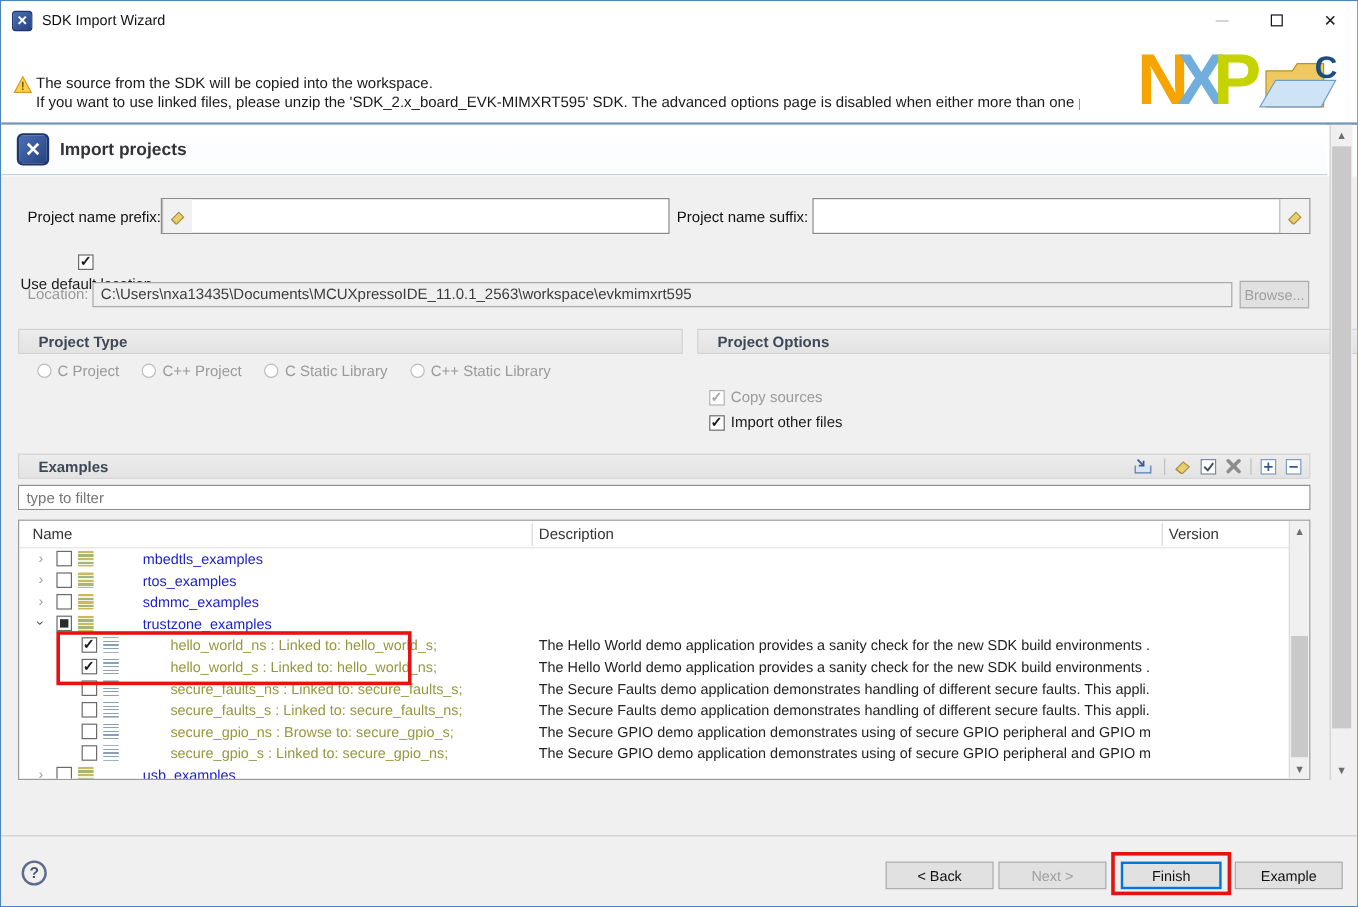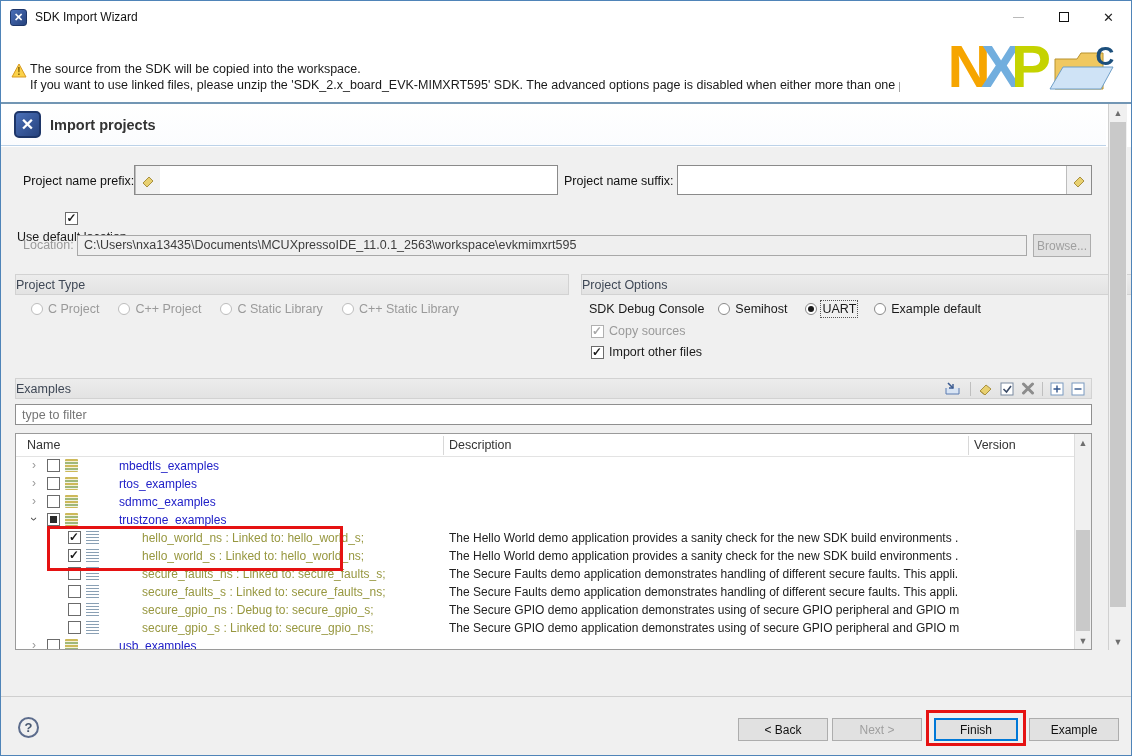--- a/index.html
+++ b/index.html
@@ -42,21 +42,21 @@
   .field input { flex:1; border:0; outline:none; padding:0 6px; font:13px "Liberation Sans",sans-serif; color:#111; background:transparent; }
   .erase-btn { width:25px; height:28px; background:#f1f1f1; border-left:1px solid #bdbdbd; display:flex; align-items:center; justify-content:center; }
   .chk { width:13px; height:13px; background:#fff; border:1px solid #6b6b6b; position:relative; display:inline-block; flex:none; }
   .chk.checked::before { content:"✓"; position:absolute; left:0px; top:-2px; font-size:12px; font-weight:bold; color:#1a1a1a; }
   .chk.checked.disabled { border-color:#b0b0b0; }
   .chk.checked.disabled::before { color:#a8a8a8; }
   .chk.partial::before { content:""; position:absolute; left:2px; top:2px; width:7px; height:7px; background:#2b2b2b; }
   .loc-input { position:absolute; background:#efefef; border:1px solid #a8a8a8; color:#3d3d3d; padding:2px 6px; height:21px; white-space:nowrap; overflow:hidden; }
   .btn { background:#e1e1e1; border:1px solid #adadad; font:12px "Liberation Sans",sans-serif; color:#111; display:flex; align-items:center; justify-content:center; }
   .btn.disabled { color:#9f9f9f; }
-  .group-hd { position:absolute; height:21px; background:linear-gradient(#ececec,#e3e3e3); border:1px solid #d2d2d2; display:flex; align-items:center; padding-left:0; font-weight:normal; color:#3f4856; }
+  .group-hd { position:absolute; height:21px; background:linear-gradient(#ececec,#e3e3e3); border:1px solid #d2d2d2; display:flex; align-items:center; padding-left:16px; font-weight:bold; color:#3f4856; }
   .radio { width:12px; height:12px; border:1px solid #8a8a8a; border-radius:50%; background:#fff; position:relative; display:inline-block; flex:none; }
   .radio.sel::after { content:""; position:absolute; left:2px; top:2px; width:6px; height:6px; background:#1a1a1a; border-radius:50%; }
   .radio.disabled { border-color:#bdbdbd; }
   .optrow { position:absolute; display:flex; align-items:center; gap:5px; }
   .gray-text { color:#9a9a9a; }
   .focus-dotted { outline:1px dotted #555; outline-offset:1px; }
   
   .ex-toolbar { margin-left:auto; display:flex; align-items:center; gap:7px; padding-right:6px; }
   .tsep { width:1px; height:14px; background:#bfbfbf; }
   .ticon { display:flex; align-items:center; justify-content:center; }
@@ -177,32 +177,20 @@
     <span>C++ Project</span>
     <span style="width:9px;"></span>
     <span class="radio disabled"></span>
     <span>C Static Library</span>
     <span style="width:9px;"></span>
     <span class="radio disabled"></span>
     <span>C++ Static Library</span>
   </div>
 
   <div class="group-hd" style="left:580px; top:127px; width:603px;">Project Options</div>
-  <div class="optrow" style="left:588px; top:155px;">
-    <span>SDK Debug Console</span>
-    <span style="width:4px;"></span>
-    <span class="radio"></span>
-    <span>Semihost</span>
-    <span style="width:8px;"></span>
-    <span class="radio sel"></span>
-    <span class="focus-dotted">UART</span>
-    <span style="width:8px;"></span>
-    <span class="radio"></span>
-    <span>Example default</span>
-  </div>
   <div class="optrow gray-text" style="left:590px; top:177px;">
     <span class="chk checked disabled"></span>
     <span>Copy sources</span>
   </div>
   <div class="optrow" style="left:590px; top:198px;">
     <span class="chk checked"></span>
     <span>Import other files</span>
   </div>
 
   <div class="group-hd" style="left:14px; top:231px; width:1077px;">
@@ -331,21 +319,21 @@
     <span class="ricon ex-icon"></span>
     <span class="rname">secure_faults_s : Linked to: secure_faults_ns;</span>
     <span class="rdesc">The Secure Faults demo application demonstrates handling of different secure faults. This appli...</span>
     <span class="rver"></span>
   </div>
 
   <div class="tree-row level-1">
 
     <span class="chk cb"></span>
     <span class="ricon ex-icon"></span>
-    <span class="rname">secure_gpio_ns : Debug to: secure_gpio_s;</span>
+    <span class="rname">secure_gpio_ns : Browse to: secure_gpio_s;</span>
     <span class="rdesc">The Secure GPIO demo application demonstrates using of secure GPIO peripheral and GPIO mas...</span>
     <span class="rver"></span>
   </div>
 
   <div class="tree-row level-1">
 
     <span class="chk cb"></span>
     <span class="ricon ex-icon"></span>
     <span class="rname">secure_gpio_s : Linked to: secure_gpio_ns;</span>
     <span class="rdesc">The Secure GPIO demo application demonstrates using of secure GPIO peripheral and GPIO mas...</span>

